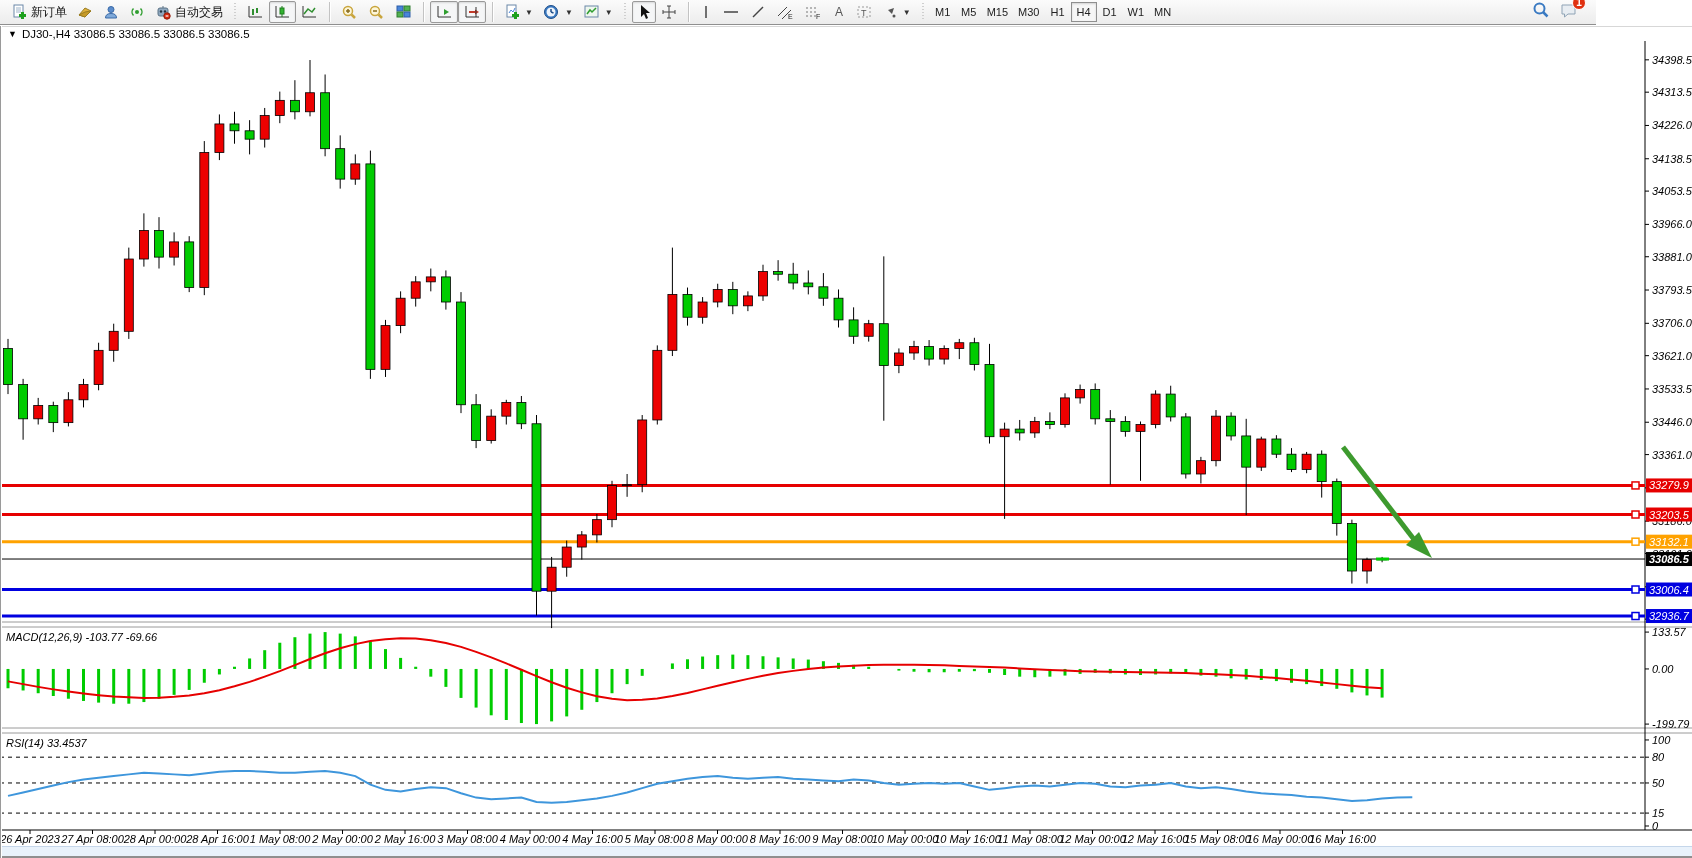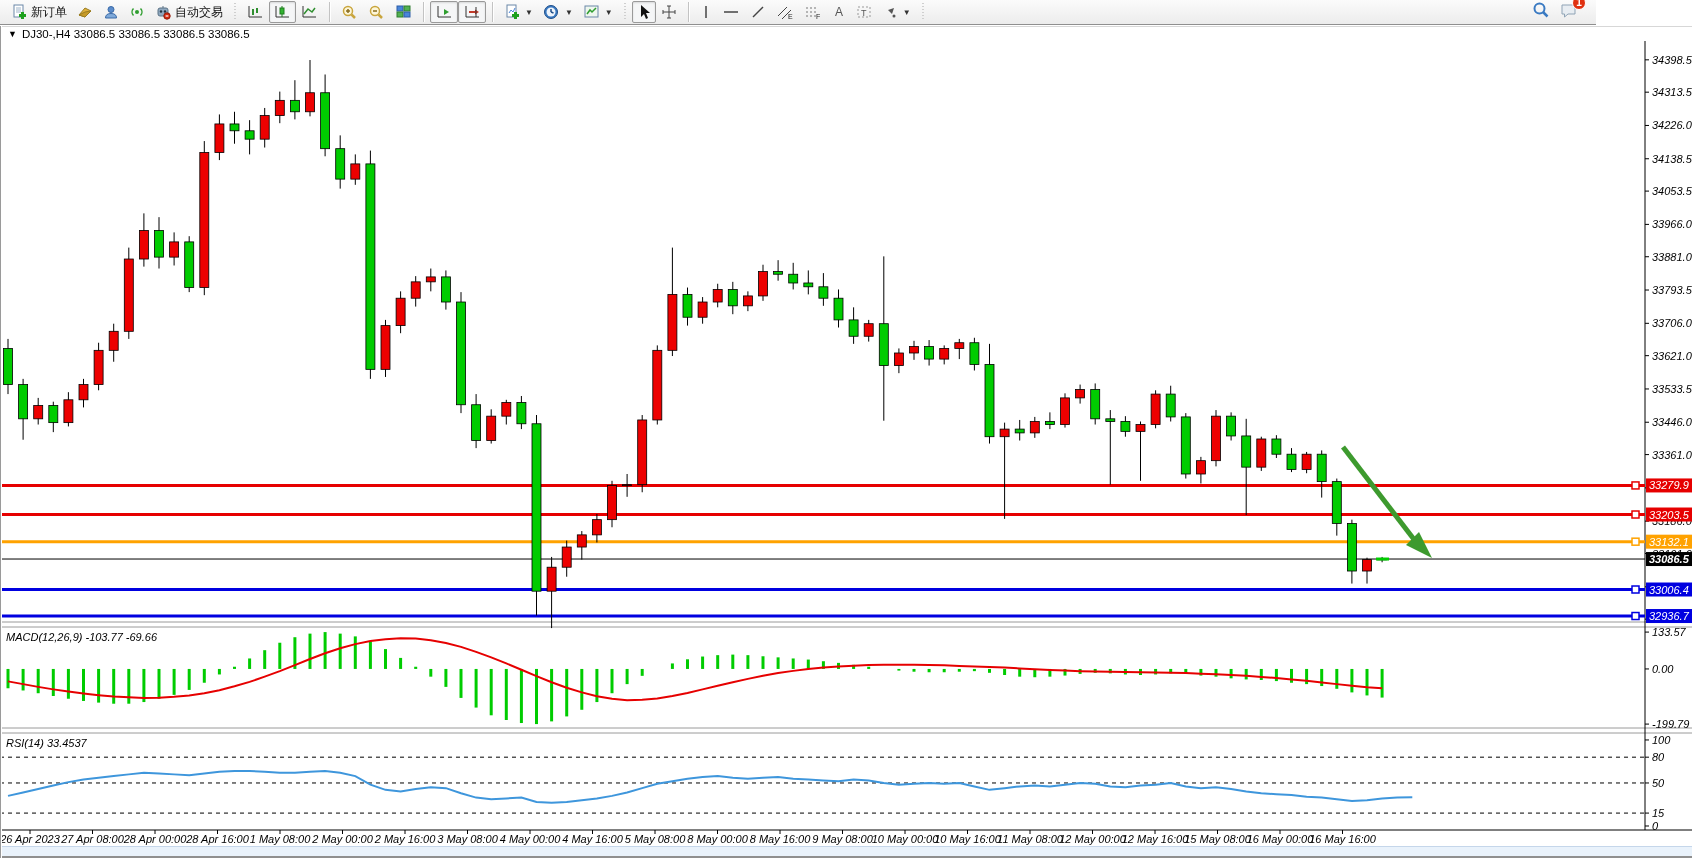--- a/index.html
+++ b/index.html
@@ -746,20 +746,31 @@
       <span>
           <svg width="16" height="16">
             <polygon points="3,13 8,8 6,6 12,4 10,10 8,8" fill="#555"></polygon>
             <circle cx="12" cy="12" r="1.5" fill="#555"></circle>
           </svg>
         </span>
       <span class="caret">▼</span>
     </div>
   </div>
   <div class="grip"></div>
+  <div class="tb-group">
+    <div class="tf-btn">M1</div>
+    <div class="tf-btn">M5</div>
+    <div class="tf-btn">M15</div>
+    <div class="tf-btn">M30</div>
+    <div class="tf-btn">H1</div>
+    <div class="tf-btn active">H4</div>
+    <div class="tf-btn">D1</div>
+    <div class="tf-btn">W1</div>
+    <div class="tf-btn">MN</div>
+  </div>
   <div class="tb-right">
     <span><svg width="18" height="18">
           <circle cx="7.5" cy="7.5" r="5" fill="none" stroke="#3a7ac2" stroke-width="2"></circle>
           <line x1="11" y1="11" x2="15.5" y2="15.5" stroke="#3a7ac2" stroke-width="2.5"></line>
         </svg></span>
     <span class="chat-wrap">
       <svg width="18" height="17">
           <path d="M2 3 h13 v9 h-7 l-3.5 3 v-3 h-2.5 z" fill="#e8edf2" stroke="#8fa3b5"></path>
         </svg>
       <span class="badge">1</span>

